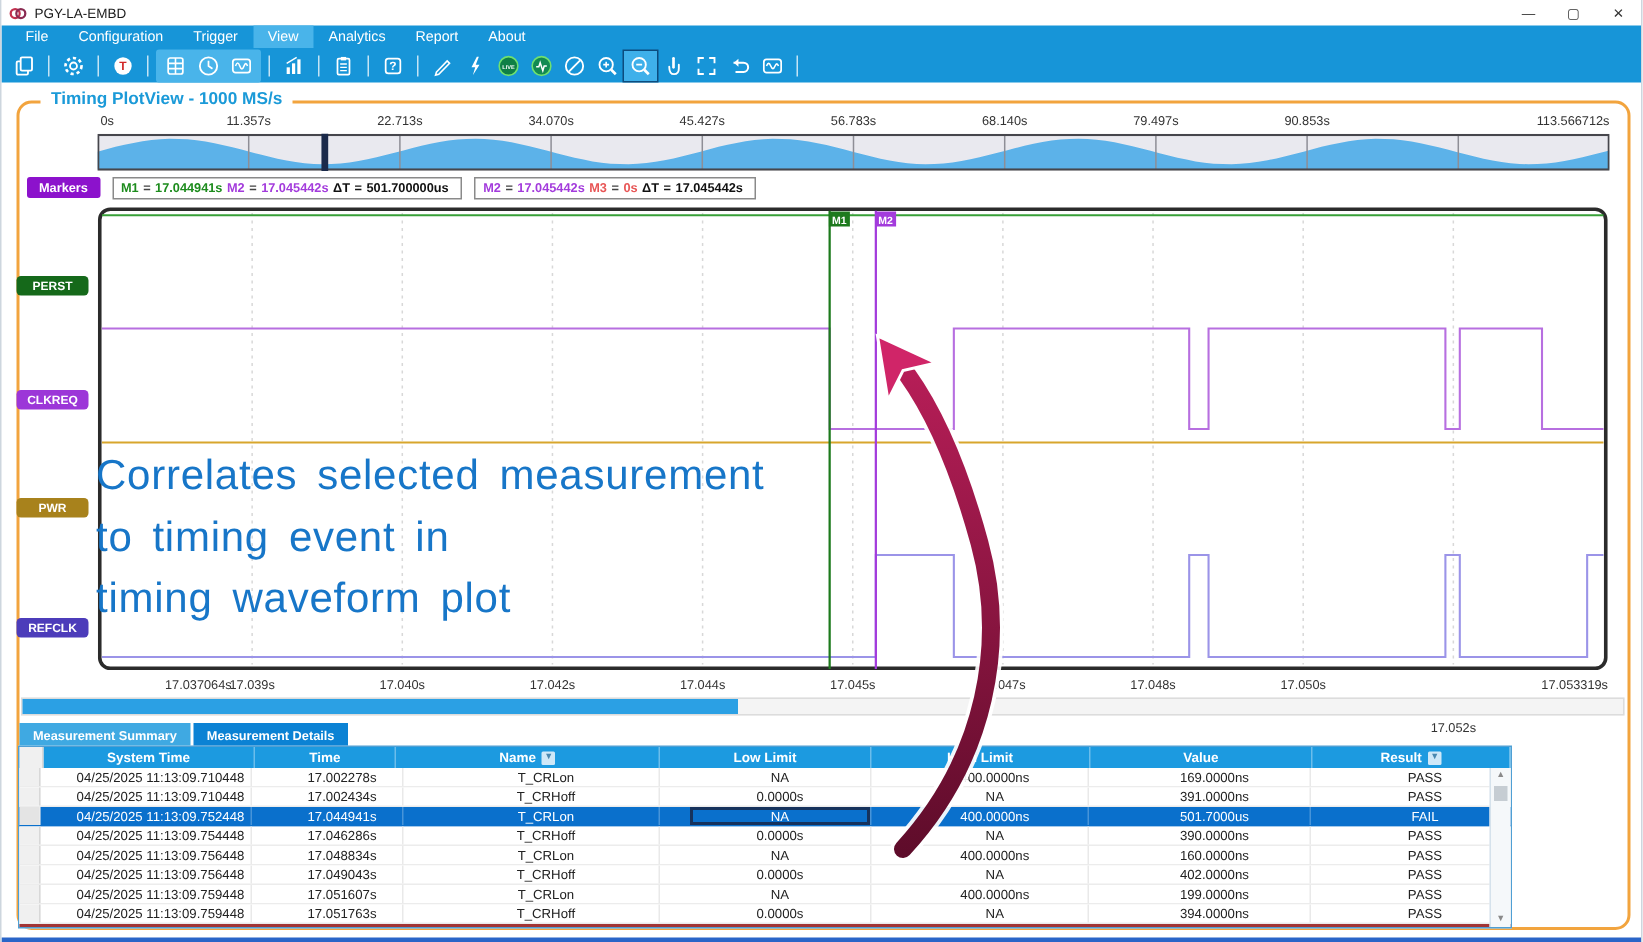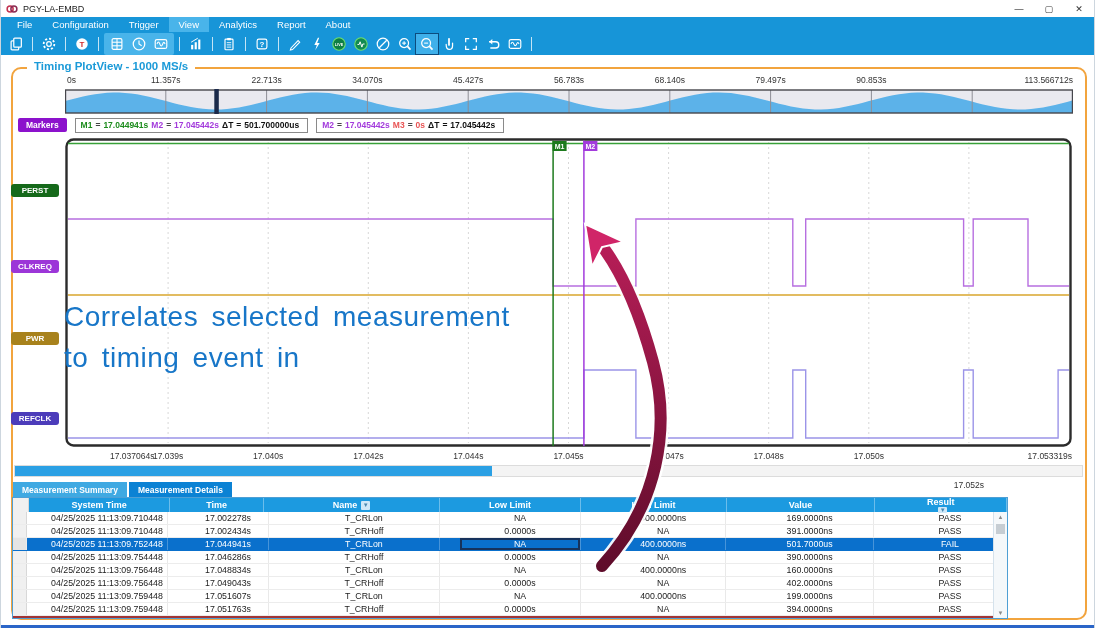--- a/index.html
+++ b/index.html
@@ -310,20 +310,21 @@
     <span style="left: 603.6px; transform: translateX(-50%);">17.047s</span>
     <span style="left: 703.7px; transform: translateX(-50%);">17.048s</span>
     <span style="left: 803.8px; transform: translateX(-50%);">17.050s</span>
     <span style="left: 903.9px; transform: translateX(-50%); margin-top: 29px;">17.052s</span>
     <span style="right: 0px;">17.053319s</span>
   </div>
 
 <div class="annotation" id="annotation">
     <div>Correlates selected measurement</div>
     <div>to timing event in</div>
+    <div>timing waveform plot</div>
   </div>
 
 <div class="h-scroll">
   <div class="h-thumb"></div>
 </div>
 
 <div class="tabs">
   <div class="tab inactive">Measurement Summary</div>
   <div class="tab active">Measurement Details</div>
 </div>
@@ -343,21 +344,21 @@
       </div>
       <div class="cell" style="width: 150px;">
         <span>Low Limit</span>
       </div>
       <div class="cell" style="width: 155px;">
         <span>High Limit</span>
       </div>
       <div class="cell" style="width: 158px;">
         <span>Value</span>
       </div>
-      <div class="cell" style="width: 140px; flex-direction: column;">
+      <div class="cell" style="width: 140px;">
         <span>Result</span>
         <span class="filter-box">▼</span>
       </div>
     </div>
   <div id="tBody">
       <div class="t-row">
         <div class="cell gutter" style="width: 17px;"></div>
         <div class="cell" style="width: 150px;">04/25/2025 11:13:09.710448</div>
         <div class="cell" style="width: 100px;">17.002278s</div>
         <div class="cell" style="width: 187px;">T_CRLon</div>

